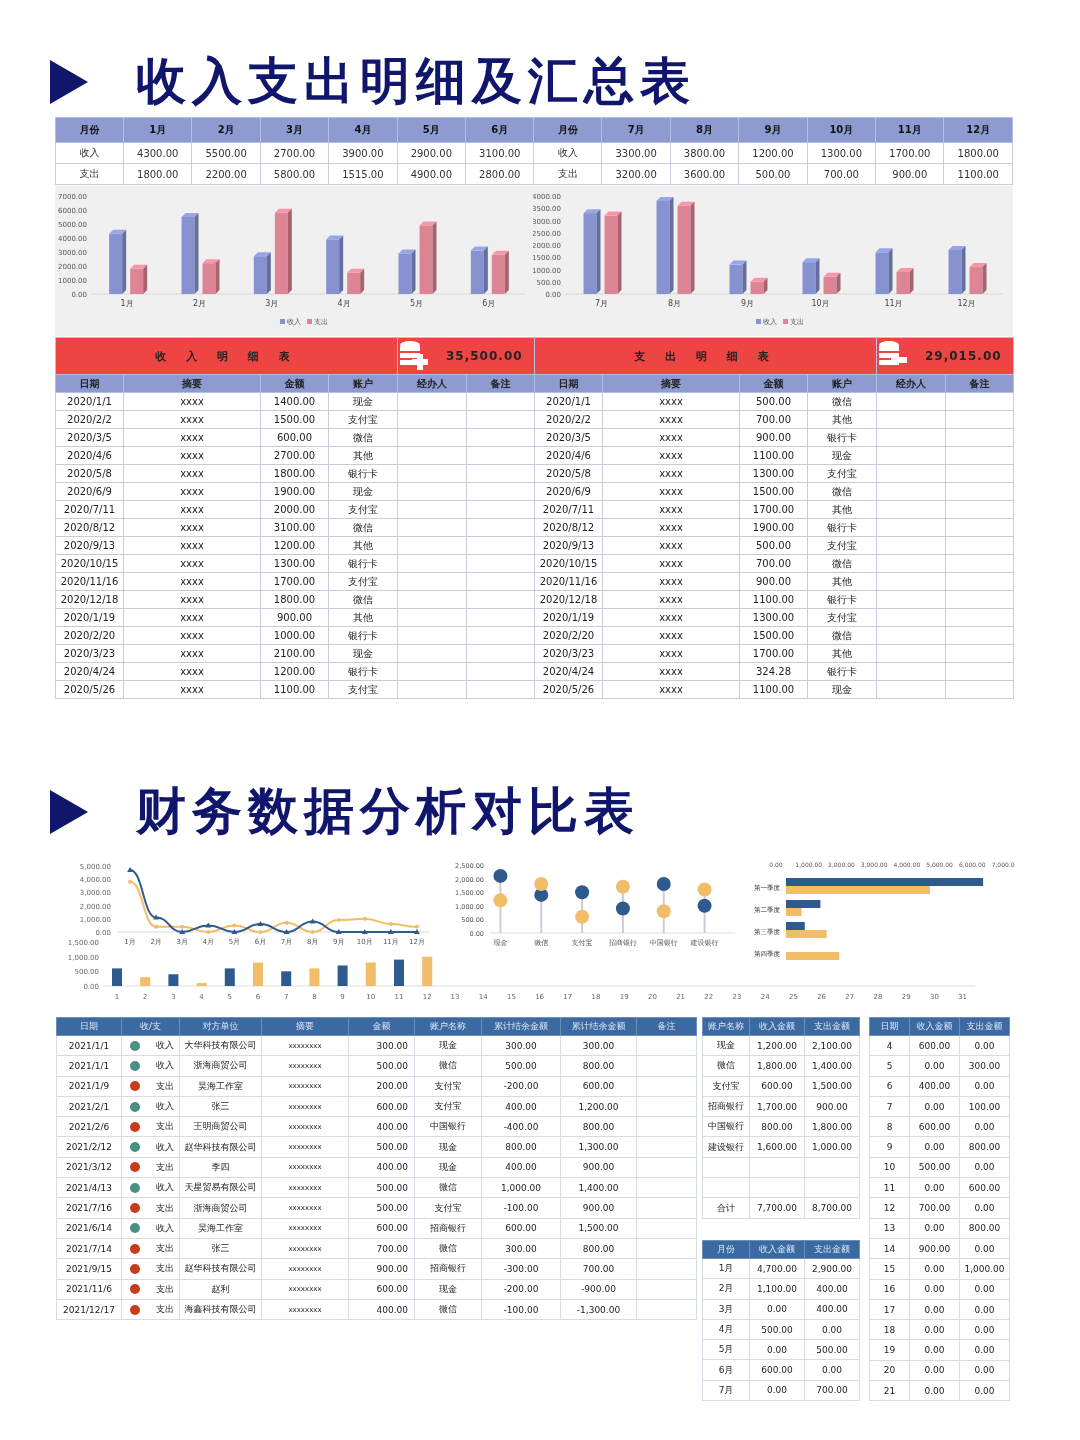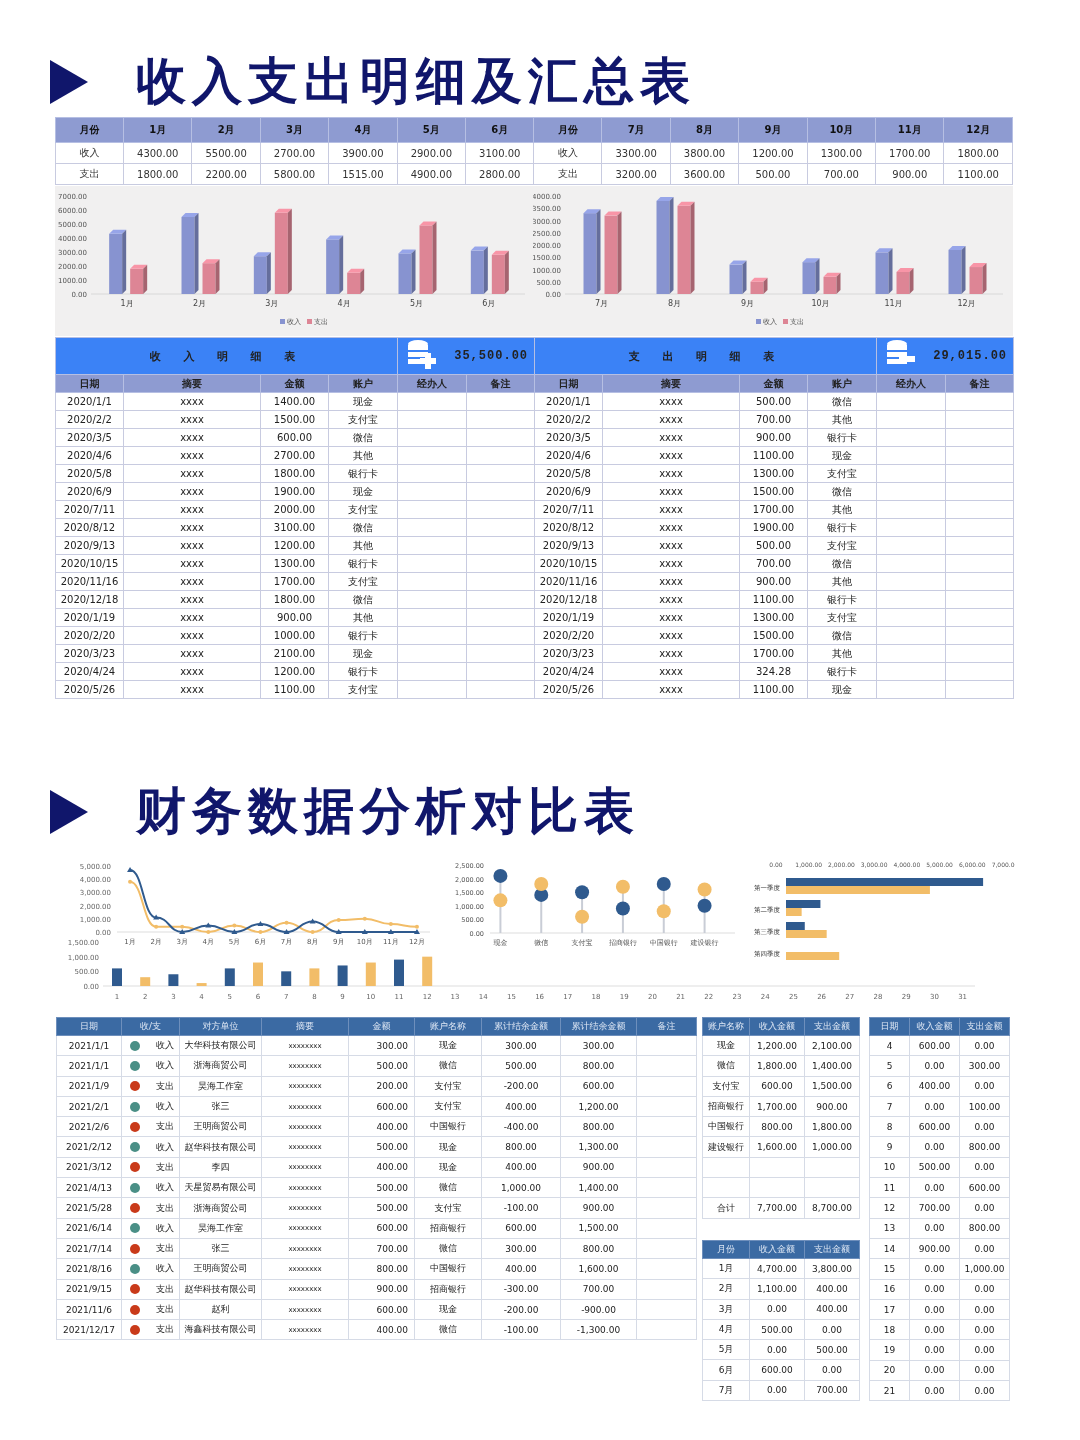--- a/index.html
+++ b/index.html
@@ -11,22 +11,22 @@
   table { border-collapse: collapse; table-layout: fixed; }
   .t1 { position: absolute; left: 55px; width: 958px; font-size: 10px; }
   .t1 td { border: 1px solid #c8cbe0; text-align: center; height: 21px; color: #333; }
   .t1 .hd td { background: #8e9bd1; font-weight: bold; color: #111; border-color: #b6bfe3; height: 25px; }
 
   .chartbox { position: absolute; top: 186px; height: 150px; background: #f1f0f0; }
   .chartbox svg { display: block; }
 
   .det { position: absolute; top: 337px; width: 479px; font-size: 10px; }
   .det td { border: 1px solid #c8cbe0; text-align: center; height: 18px; color: #222; }
-  .det .title td { background: #3b82f6; height: 37px; font-weight: bold; letter-spacing: 8px; font-size: 11px; border-color: #b6bfe3; font-family: Liberation Mono, monospace; }
-  .det .title td.sum { letter-spacing: 1px; font-size: 12px; text-align: right; padding-right: 6px; }
+  .det .title td { background: #ef4444; height: 37px; font-weight: bold; letter-spacing: 8px; font-size: 11px; border-color: #b6bfe3; }
+  .det .title td.sum { letter-spacing: 1px; font-size: 12px; text-align: left; padding-right: 6px; }
   .det .cols td { background: #8e9bd1; font-weight: bold; height: 18px; border-color: #b6bfe3; }
   .coin { display: inline-block; vertical-align: middle; margin-right: 16px; }
 
   .t3 { position: absolute; font-size: 9px; }
   .t3 td { border: 1px solid #d6dbe6; text-align: center; height: 20.3px; color: #222; }
   .t3 .hd td { background: #3b6aa3; color: #dfe8f5; height: 18px; border-color: #6e8fbc; }
   .dot { display: inline-block; width: 10px; height: 10px; border-radius: 50%; vertical-align: middle; }
   .r { text-align: right !important; padding-right: 6px; }
 </style>
 </head>
@@ -839,21 +839,21 @@
         <td style="text-align: left; padding-left: 8px;"><span class="dot" style="background: rgb(74, 143, 134);"></span><span style="margin-left: 16px;">收入</span></td>
         <td>天星贸易有限公司</td>
         <td style="font-size: 7px;">xxxxxxxx</td>
         <td class="r">500.00</td>
         <td>微信</td>
         <td>1,000.00</td>
         <td>1,400.00</td>
         <td></td>
       </tr>
       <tr>
-        <td>2021/5/28</td>
+        <td>2021/7/16</td>
         <td style="text-align: left; padding-left: 8px;"><span class="dot" style="background: rgb(201, 58, 26);"></span><span style="margin-left: 16px;">支出</span></td>
         <td>浙海商贸公司</td>
         <td style="font-size: 7px;">xxxxxxxx</td>
         <td class="r">500.00</td>
         <td>支付宝</td>
         <td>-100.00</td>
         <td>900.00</td>
         <td></td>
       </tr>
       <tr>
@@ -869,31 +869,20 @@
       </tr>
       <tr>
         <td>2021/7/14</td>
         <td style="text-align: left; padding-left: 8px;"><span class="dot" style="background: rgb(201, 58, 26);"></span><span style="margin-left: 16px;">支出</span></td>
         <td>张三</td>
         <td style="font-size: 7px;">xxxxxxxx</td>
         <td class="r">700.00</td>
         <td>微信</td>
         <td>300.00</td>
         <td>800.00</td>
-        <td></td>
-      </tr>
-      <tr>
-        <td>2021/8/16</td>
-        <td style="text-align: left; padding-left: 8px;"><span class="dot" style="background: rgb(74, 143, 134);"></span><span style="margin-left: 16px;">收入</span></td>
-        <td>王明商贸公司</td>
-        <td style="font-size: 7px;">xxxxxxxx</td>
-        <td class="r">800.00</td>
-        <td>中国银行</td>
-        <td>400.00</td>
-        <td>1,600.00</td>
         <td></td>
       </tr>
       <tr>
         <td>2021/9/15</td>
         <td style="text-align: left; padding-left: 8px;"><span class="dot" style="background: rgb(201, 58, 26);"></span><span style="margin-left: 16px;">支出</span></td>
         <td>赵华科技有限公司</td>
         <td style="font-size: 7px;">xxxxxxxx</td>
         <td class="r">900.00</td>
         <td>招商银行</td>
         <td>-300.00</td>
@@ -997,21 +986,21 @@
       <tr class="hd" id="mon-hd">
         <td>月份</td>
         <td>收入金额</td>
         <td>支出金额</td>
       </tr>
   </tbody>
     <tbody id="mon-body">
       <tr>
         <td>1月</td>
         <td>4,700.00</td>
-        <td>3,800.00</td>
+        <td>2,900.00</td>
       </tr>
       <tr>
         <td>2月</td>
         <td>1,100.00</td>
         <td>400.00</td>
       </tr>
       <tr>
         <td>3月</td>
         <td>0.00</td>
         <td>400.00</td>

